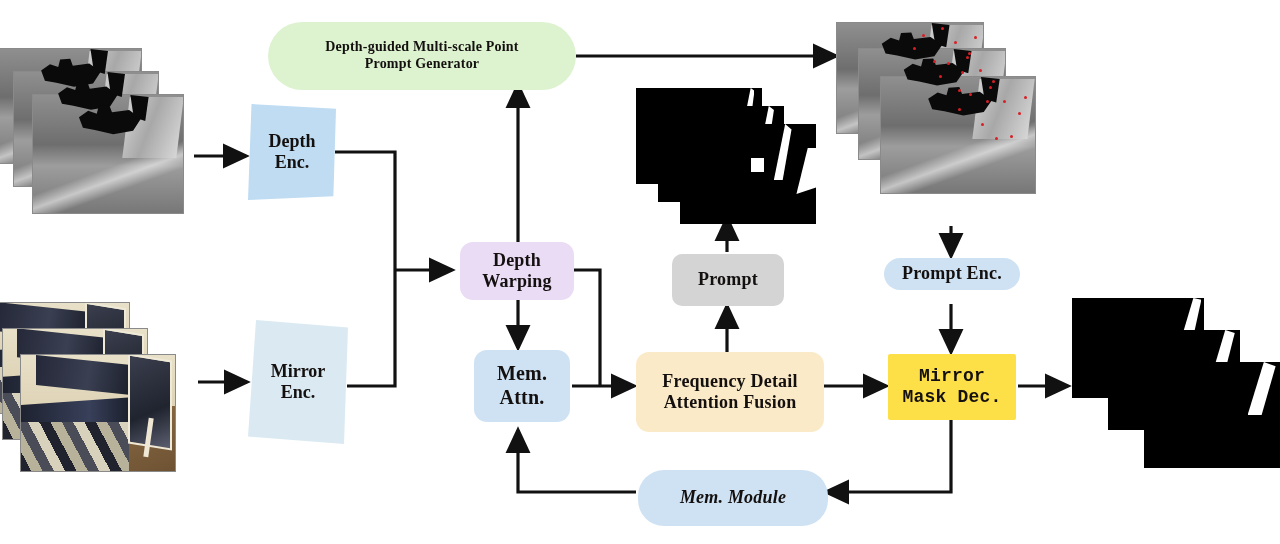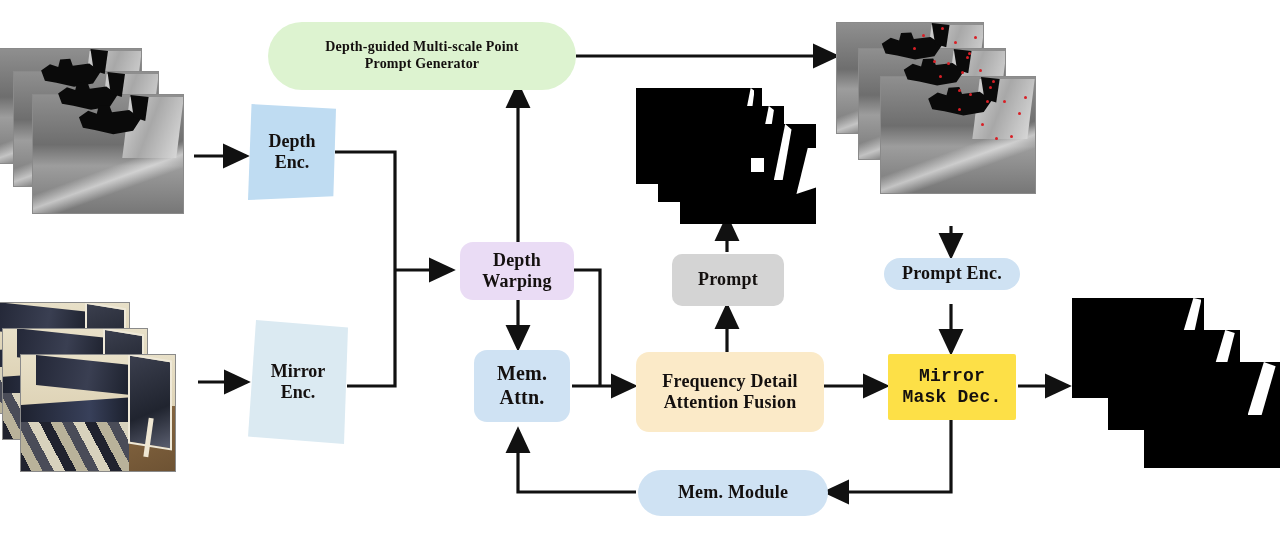--- a/index.html
+++ b/index.html
@@ -380,17 +380,17 @@
 
   <div class="node n-blue-pill" style="left:884px; top:258px; width:136px; height:32px;">
     <span>Prompt Enc.</span>
   </div>
 
   <div class="node n-pink" style="left:888px; top:354px; width:128px; height:66px;">
     <span>Mirror
 Mask Dec.</span>
   </div>
 
-  <div class="node n-blue-pill" style="left:638px; top:470px; width:190px; height:46px;">
+  <div class="node n-blue-pill" style="left:638px; top:470px; width:190px; height:56px;font-style:italic;">
     <span>Mem. Module</span>
   </div>
 
 </div>
 
 </body></html>

